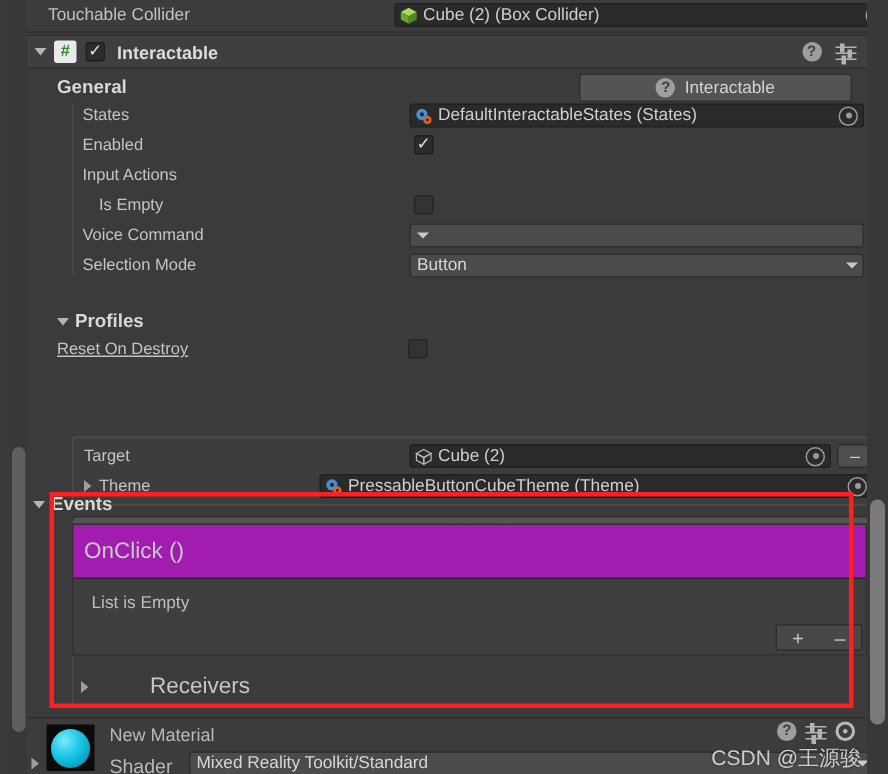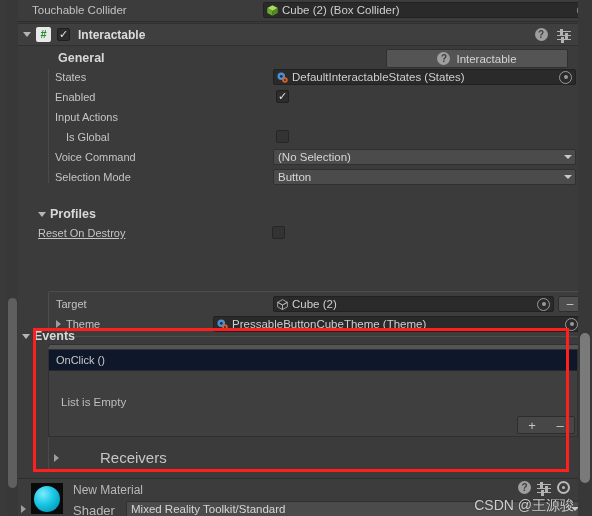--- a/index.html
+++ b/index.html
@@ -126,24 +126,24 @@
 
   
   #redbox {
     position: absolute; left: 33px; top: 328px; width: 536px; height: 144px;
     border: 3px solid #ff1f1f; pointer-events: none; z-index: 30;
   }
 
   .sub-panel { background: #3f3f3f; border: 1px solid #303030; }
 
   .evt-header {
-    position: absolute; left: 0; top: 0; right: 0; height: 21px;
-    background: #0f172a; border-bottom: 1px solid #272727;
+    position: absolute; left: 0; top: 0; right: 0; height: 36px;
+    background: #a21caf; border-bottom: 1px solid #272727;
     display: flex; align-items: center; padding-left: 7px;
-    color: #c9c9c9; font-size: 11px;
+    color: #c9c9c9; font-size: 15px;
   }
   .listempty { position: absolute; left: 12px; top: 46px; color: #bdbdbd; font-size: 11.5px; }
 
   .pm-box {
     position: absolute; right: 2px; bottom: 2px; width: 58px; height: 18px;
     background: #474747; border: 1px solid #2d2d2d; border-radius: 2px;
     display: flex; align-items: center;
   }
   .pm-box span { flex: 1; text-align: center; color: #c8c8c8; font-size: 13px; line-height: 1; }
 
@@ -255,47 +255,46 @@
     </span>
   </div>
 
   <div id="body">
 
     <div class="docbtn">
       <span class="help-icon">?</span>
       <span>Interactable</span>
     </div>
 
-    <div class="sect-title" style="position:absolute;left:20px;top:4px;margin-left:20px;">General</div>
+    <div class="sect-title" style="position:absolute;left:20px;top:4px;">General</div>
 
     <div class="group-box" style="left:30px; top:22px; height:114px;"></div>
 
     <div style="position:absolute;left:37px;top:24px;">States</div>
     <div class="objfield" style="position:absolute;left:255px;top:22px;width:303px;">
       <svg class="so-icon" viewBox="0 0 16 16">
         <circle cx="6.5" cy="6.5" r="4.6" fill="#4a90d9"></circle>
         <circle cx="6.5" cy="6.5" r="1.7" fill="#2a2a2a"></circle>
         <circle cx="11" cy="11" r="3.4" fill="#d9622b"></circle>
         <circle cx="11" cy="11" r="1.2" fill="#2a2a2a"></circle>
       </svg>
       <span class="txt">DefaultInteractableStates (States)</span>
       <span class="picker"></span>
     </div>
 
     <div style="position:absolute;left:37px;top:44px;">Enabled</div>
     <div class="cbox" style="position:absolute;left:258px;top:43px;">✓</div>
 
     <div style="position:absolute;left:37px;top:64px;">Input Actions</div>
 
-    <div style="position:absolute;left:48px;top:84px;">Is Global</div>
+    <div style="position:absolute;left:48px;top:84px;">Is Empty</div>
     <div class="cbox unchecked" style="position:absolute;left:258px;top:83px;"></div>
 
     <div style="position:absolute;left:37px;top:104px;">Voice Command</div>
     <div class="dropdown" style="position:absolute;left:255px;top:102px;width:303px;">
-      <span class="txt">(No Selection)</span>
       <span class="caret-d"></span>
     </div>
 
     <div style="position:absolute;left:37px;top:124px;">Selection Mode</div>
     <div class="dropdown" style="position:absolute;left:255px;top:122px;width:303px;">
       <span class="txt">Button</span>
       <span class="caret-d"></span>
     </div>
 
     <div style="position:absolute;left:20px;top:160px;display:flex;align-items:center;gap:4px;">

